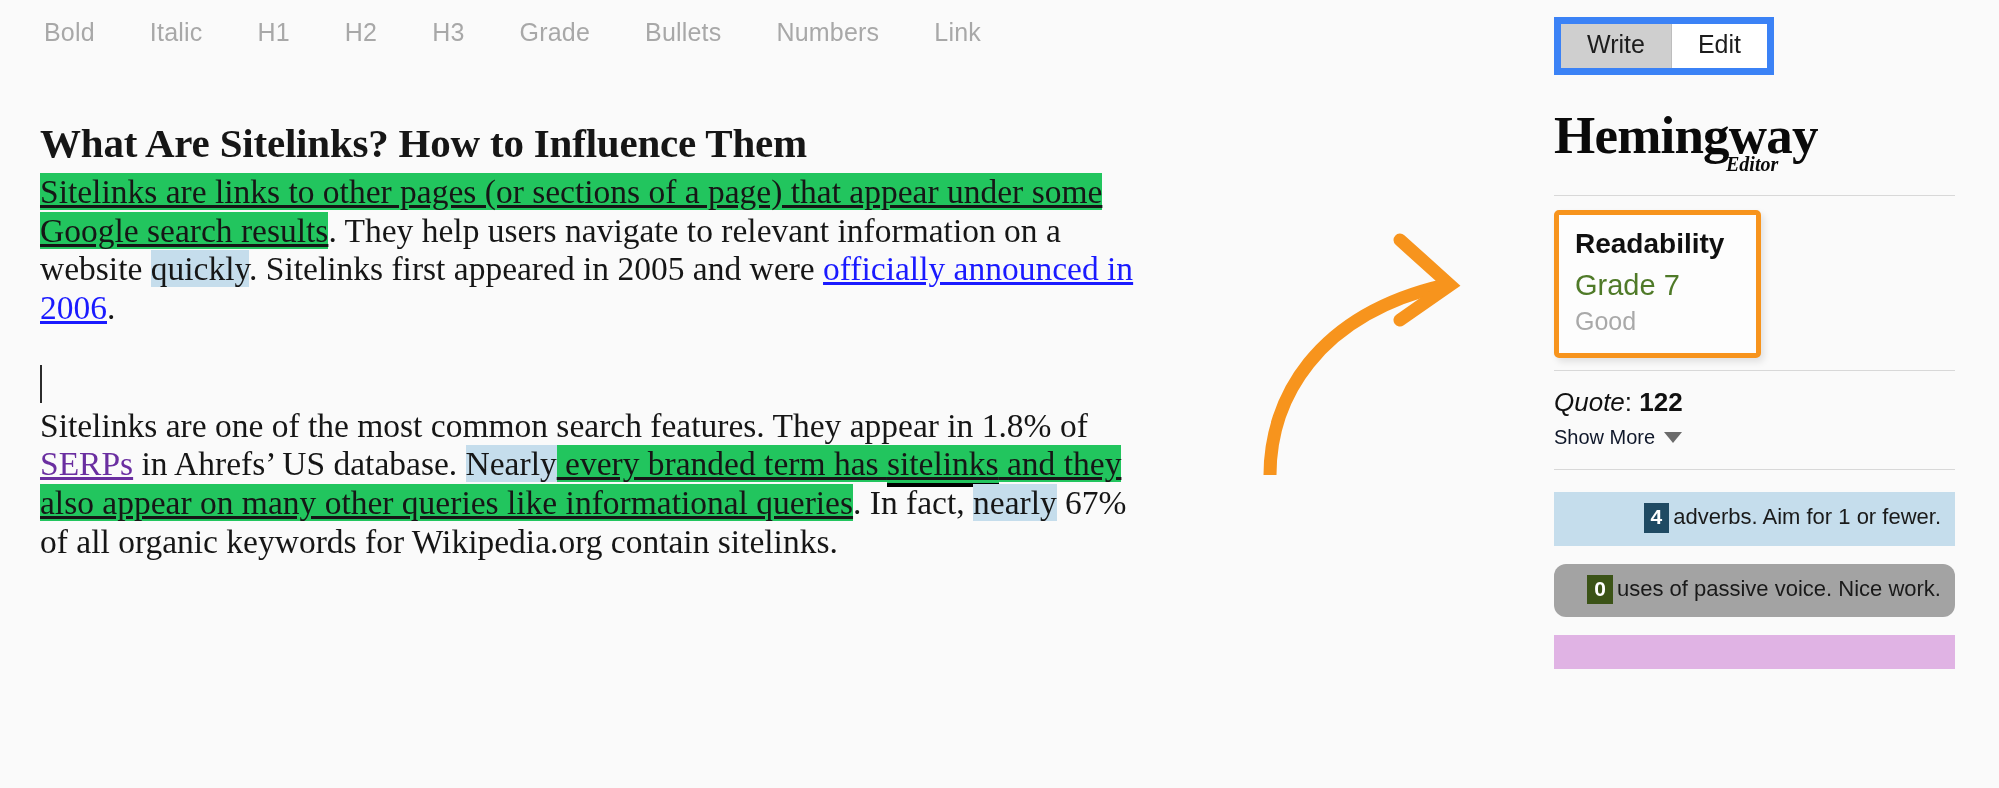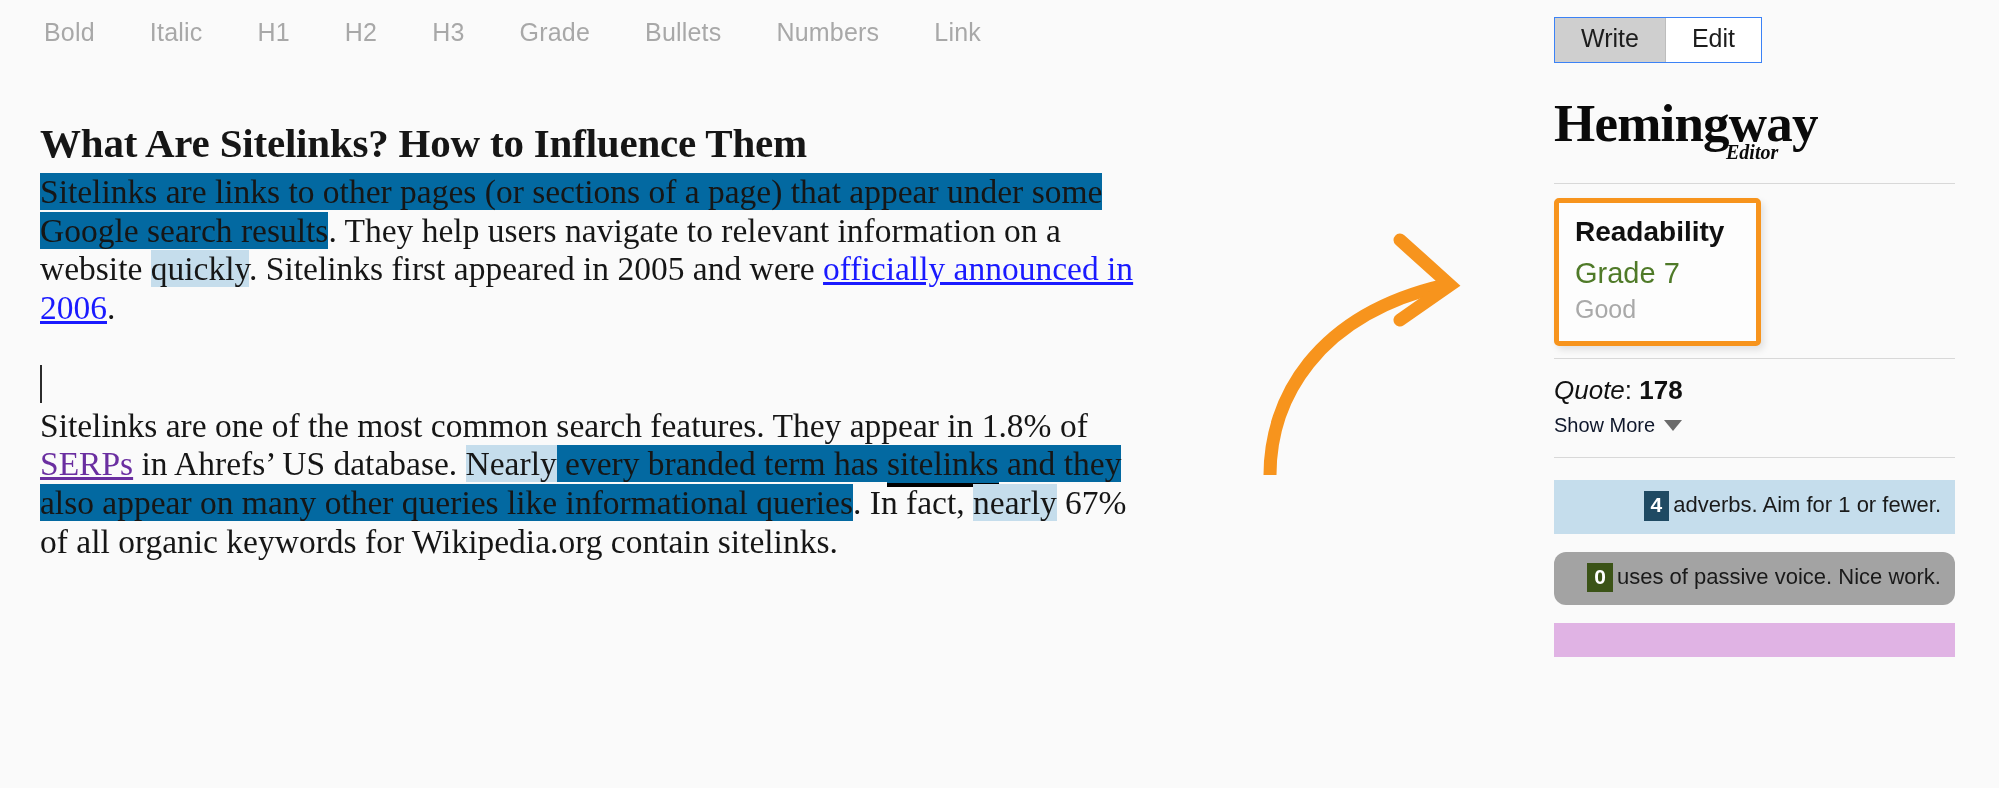--- a/index.html
+++ b/index.html
@@ -61,21 +61,21 @@
   }
   .doc p {
     font-family: "Liberation Serif", serif;
     font-size: 33.5px;
     line-height: 1.155;
     color: #161616;
     margin: 0 0 0 0;
   }
   .para-gap { height: 37px; }
 
-  .hl-yellow { background: #0369a1; }
+  .hl-yellow { background: #22c55e; text-decoration: underline; }
   .hl-blue   { background: #c5ddec; }
   .doc-link  { color: #1a1aff; text-decoration: underline; }
   .doc-link-visited { color: #6a2ea0; text-decoration: underline; }
   .spellwrong {
     border-bottom: 4px solid #000000;
     padding-bottom: 1px;
   }
   .caret-line {
     height: 42px;
     position: relative;
@@ -92,21 +92,21 @@
   .sidebar {
     position: relative;
     width: 469px;
     height: 788px;
     background: #fafafa;
     padding: 17px 44px 0 24px;
   }
 
   .mode-toggle {
     display: inline-flex;
-    border: 1px solid #3b82f6;
+    border: 7px solid #3b82f6;
     background: #fff;
     overflow: hidden;
   }
   .mode-btn {
     font-family: "Liberation Sans", sans-serif;
     font-size: 25px;
     color: #1d1d1d;
     padding: 7px 26px 9px 26px;
     background: #fff;
     border: none;
@@ -293,21 +293,21 @@
     <hr class="hr">
 
     <div class="readability-card">
       <div class="readability-title">Readability</div>
       <div class="readability-grade">Grade 7</div>
       <div class="readability-label">Good</div>
     </div>
 
     <hr class="hr">
 
-    <div class="words-line"><span class="words-label">Quote</span><span>:</span>&nbsp;<span class="words-count">178</span></div>
+    <div class="words-line"><span class="words-label">Quote</span><span>:</span>&nbsp;<span class="words-count">122</span></div>
 
     <div class="show-more">
       <span>Show More</span>
       <span class="chev"></span>
     </div>
 
     <hr class="hr" style="margin-top:20px">
 
     <div class="cards">
 

